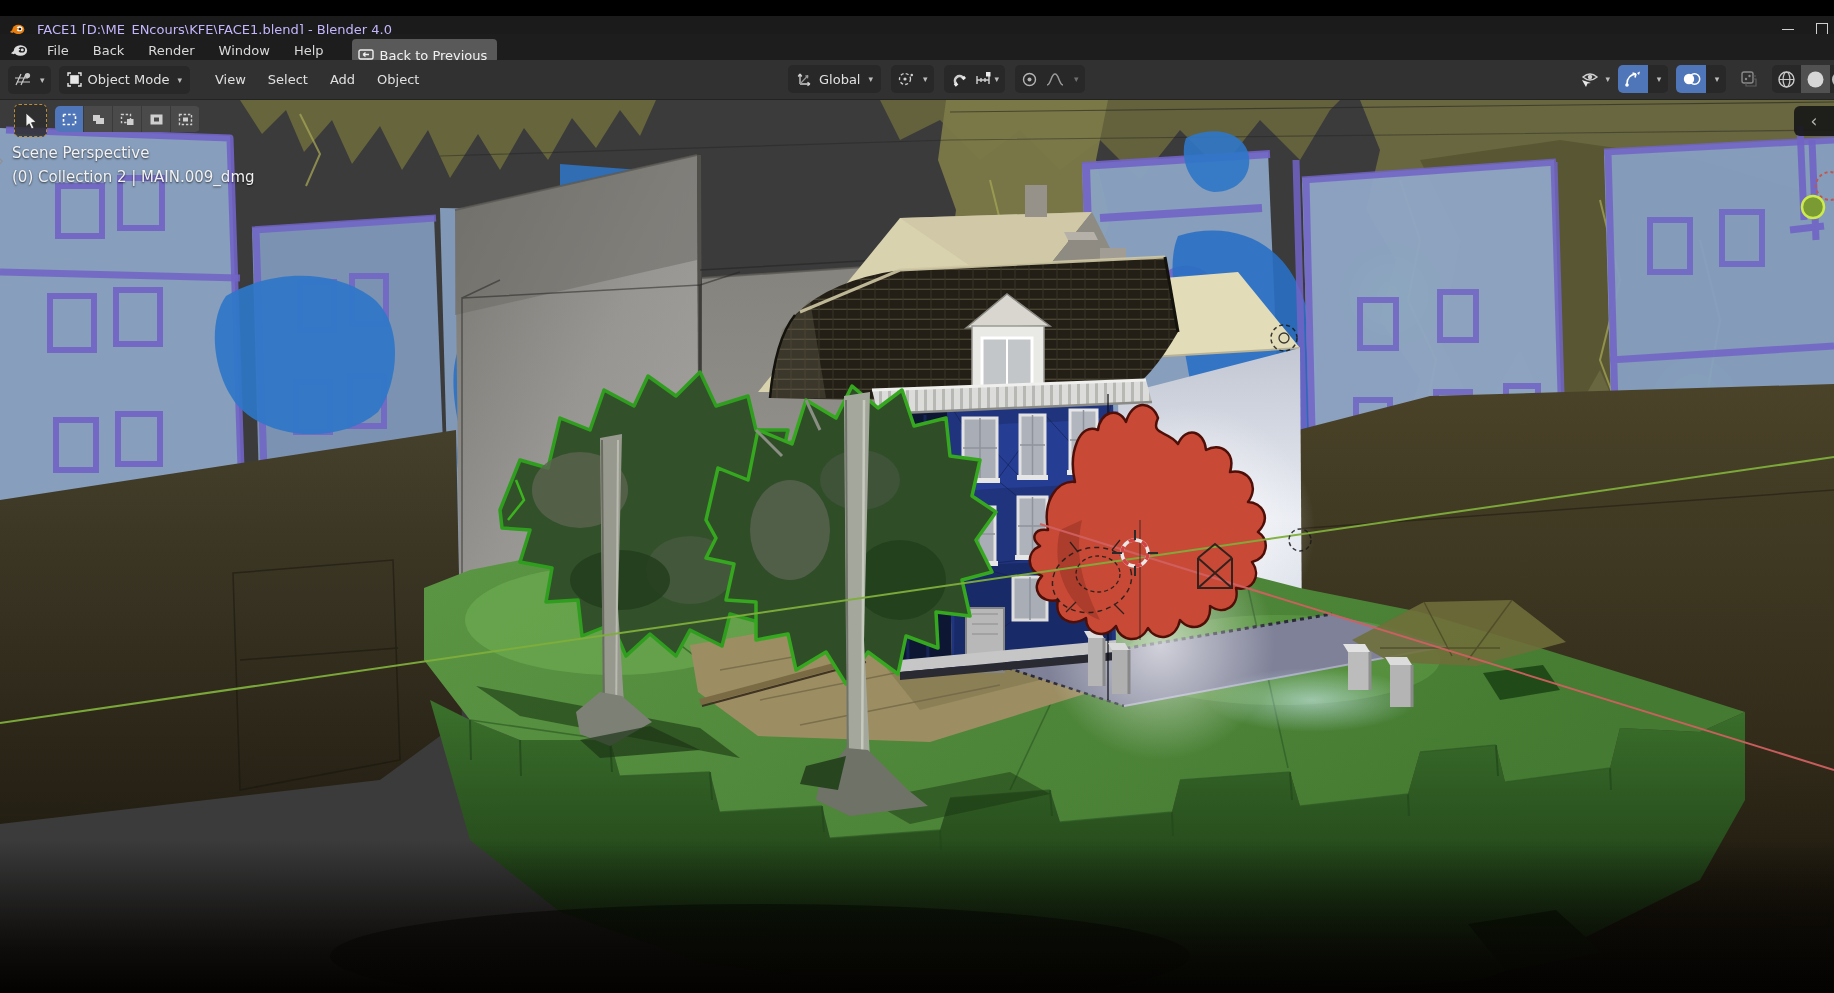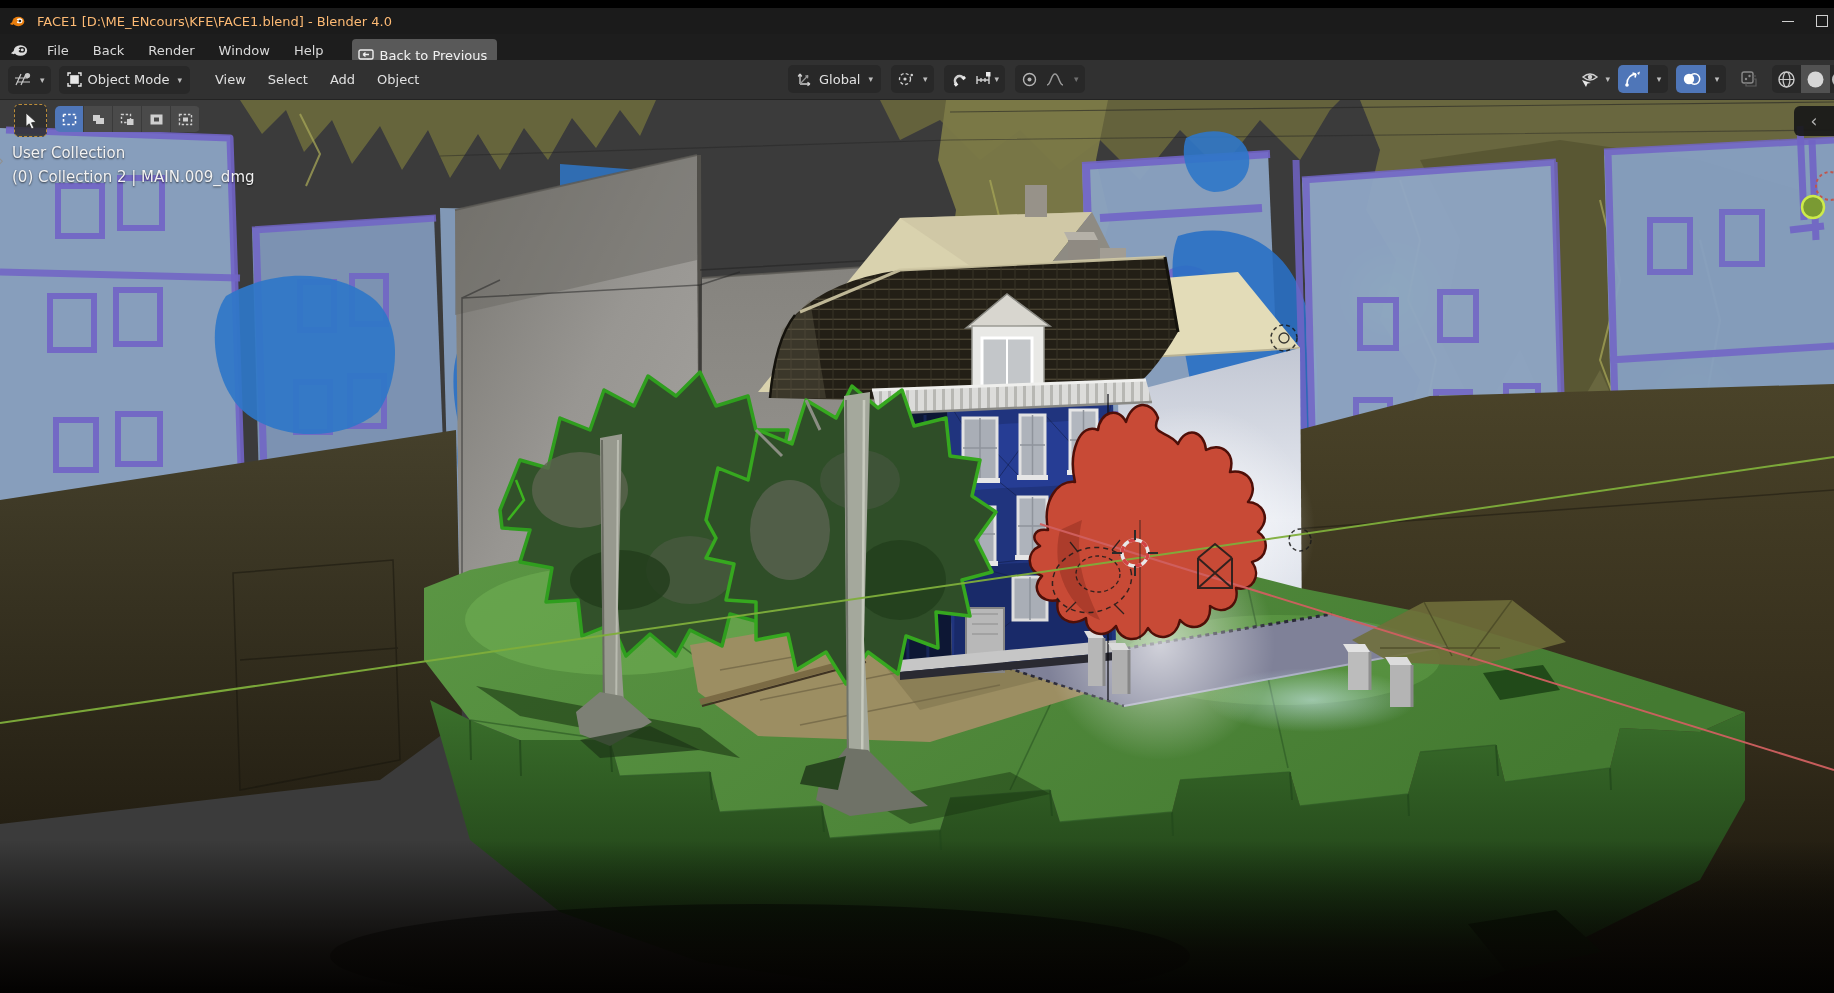--- a/index.html
+++ b/index.html
@@ -1,17 +1,17 @@
 <!DOCTYPE html>
 <html><head>
 <meta charset="utf-8">
 <style>
   html,body{margin:0;padding:0;width:1834px;height:993px;overflow:hidden;background:#000;
     font-family:"DejaVu Sans","Liberation Sans",sans-serif;-webkit-font-smoothing:antialiased;}
-  .titlebar{position:absolute;left:0;top:8px;width:1834px;height:26px;background:#1b1b1b;color:#fdba74;
+  .titlebar{position:absolute;left:0;top:16px;width:1834px;height:26px;background:#1b1b1b;color:#c4b5fd;
     font-size:13px;display:flex;align-items:center;}
   .titlebar .logo{margin-left:9px;margin-right:11px;width:17px;height:17px;}
   .win-controls{position:absolute;right:6px;top:0;height:26px;display:flex;align-items:center;gap:22px;}
   .win-min{width:12px;height:1px;background:#cfcfcf;display:inline-block;}
   .win-max{width:10px;height:10px;border:1px solid #cfcfcf;display:inline-block;}
   .topbar{position:absolute;left:0;top:34px;width:1834px;height:34px;background:#1d1d1d;display:flex;
     align-items:center;color:#d9d9d9;font-size:13px;border-bottom:1px solid #141414;box-sizing:border-box;}
   .menu-item{padding:4px 12px;border-radius:4px;cursor:default;}
   .blender-btn{margin-left:10px;margin-right:6px;display:flex;align-items:center;}
   .back-btn{margin-left:16px;background:#595959;color:#f2f2f2;border-radius:4px;height:24px;display:flex;
@@ -664,19 +664,19 @@
           <path d="M1.5,1.5 H13.5 V11.5 H1.5 Z M5,4.5 H10 V8.5 H5 Z" fill="#cfcfcf" fill-rule="evenodd"></path>
         </svg>
     </div>
     <div class="mode-cell">
       <svg width="15" height="13" viewBox="0 0 15 13">
           <rect x="1.5" y="1.5" width="12" height="10" fill="none" stroke="#cfcfcf" stroke-width="1.4" stroke-dasharray="2.4 1.8"></rect>
           <rect x="5" y="4.5" width="5" height="4" fill="#cfcfcf"></rect>
         </svg>
     </div>
   </div>
-  <div class="vp-overlay vp-text" style="left:12px;top:44px;">User Collection</div>
+  <div class="vp-overlay vp-text" style="left:12px;top:44px;">Scene Perspective</div>
   <div class="vp-overlay vp-text" style="left:12px;top:68px;text-align:right;">(0) Collection 2 | MAIN.009_dmg</div>
   <div class="vp-overlay edge-chev" style="left:-2px;top:52px;">›</div>
   <div class="vp-overlay sidebar-toggle">
     <span>‹</span>
   </div>
 </div>
 
 </body></html>

